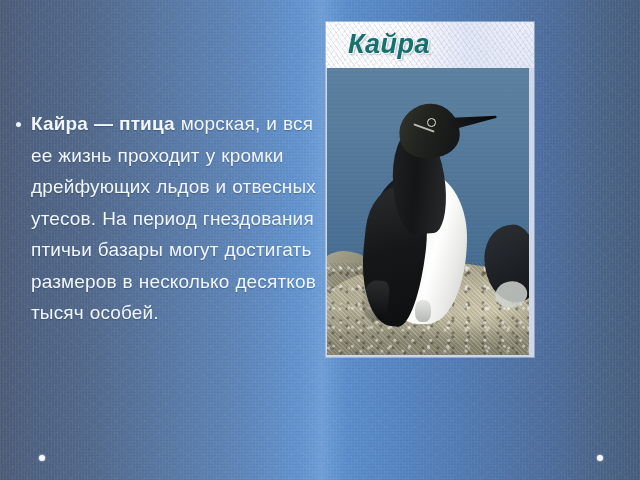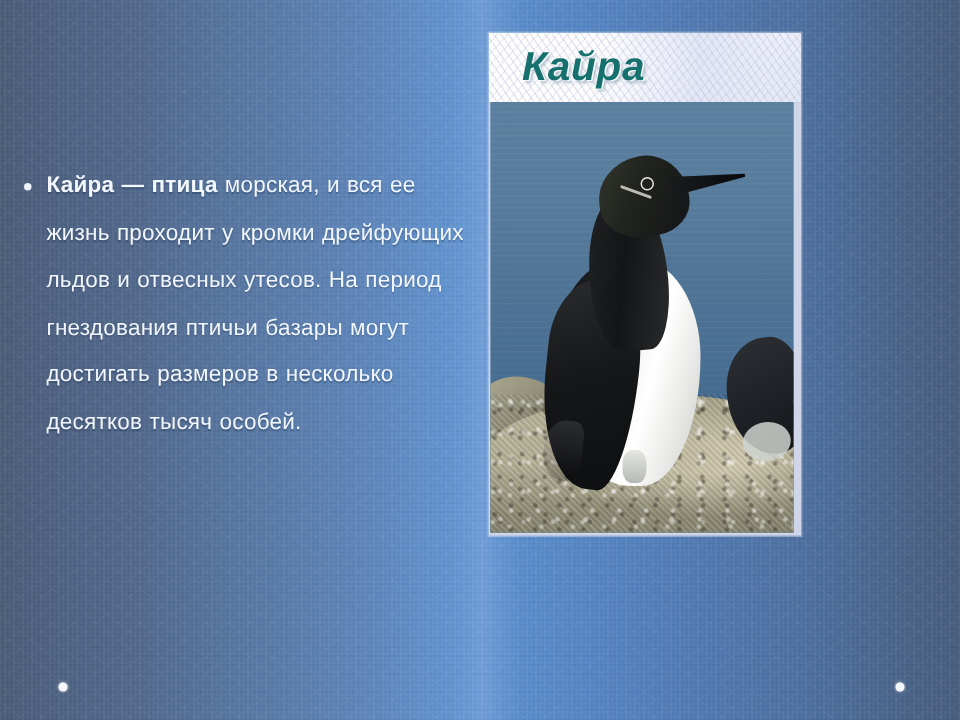--- a/index.html
+++ b/index.html
@@ -82,21 +82,21 @@
     flex: 0 0 auto;
     width: 5px;
     height: 5px;
     border-radius: 50%;
     background: #eef4fb;
     margin: 14px 10px 0 8px;
   }
   .bullet-body {
     flex: 1 1 auto;
     color: #f2f7fd;
-    font-size: 15px;
+    font-size: 19px;
     line-height: 31.5px;
     letter-spacing: 0.15px;
     text-shadow: 0 1px 1px rgba(20,40,70,0.35);
     word-spacing: 0.5px;
   }
   .bullet-body .b {
     font-weight: bold;
   }
 
   

